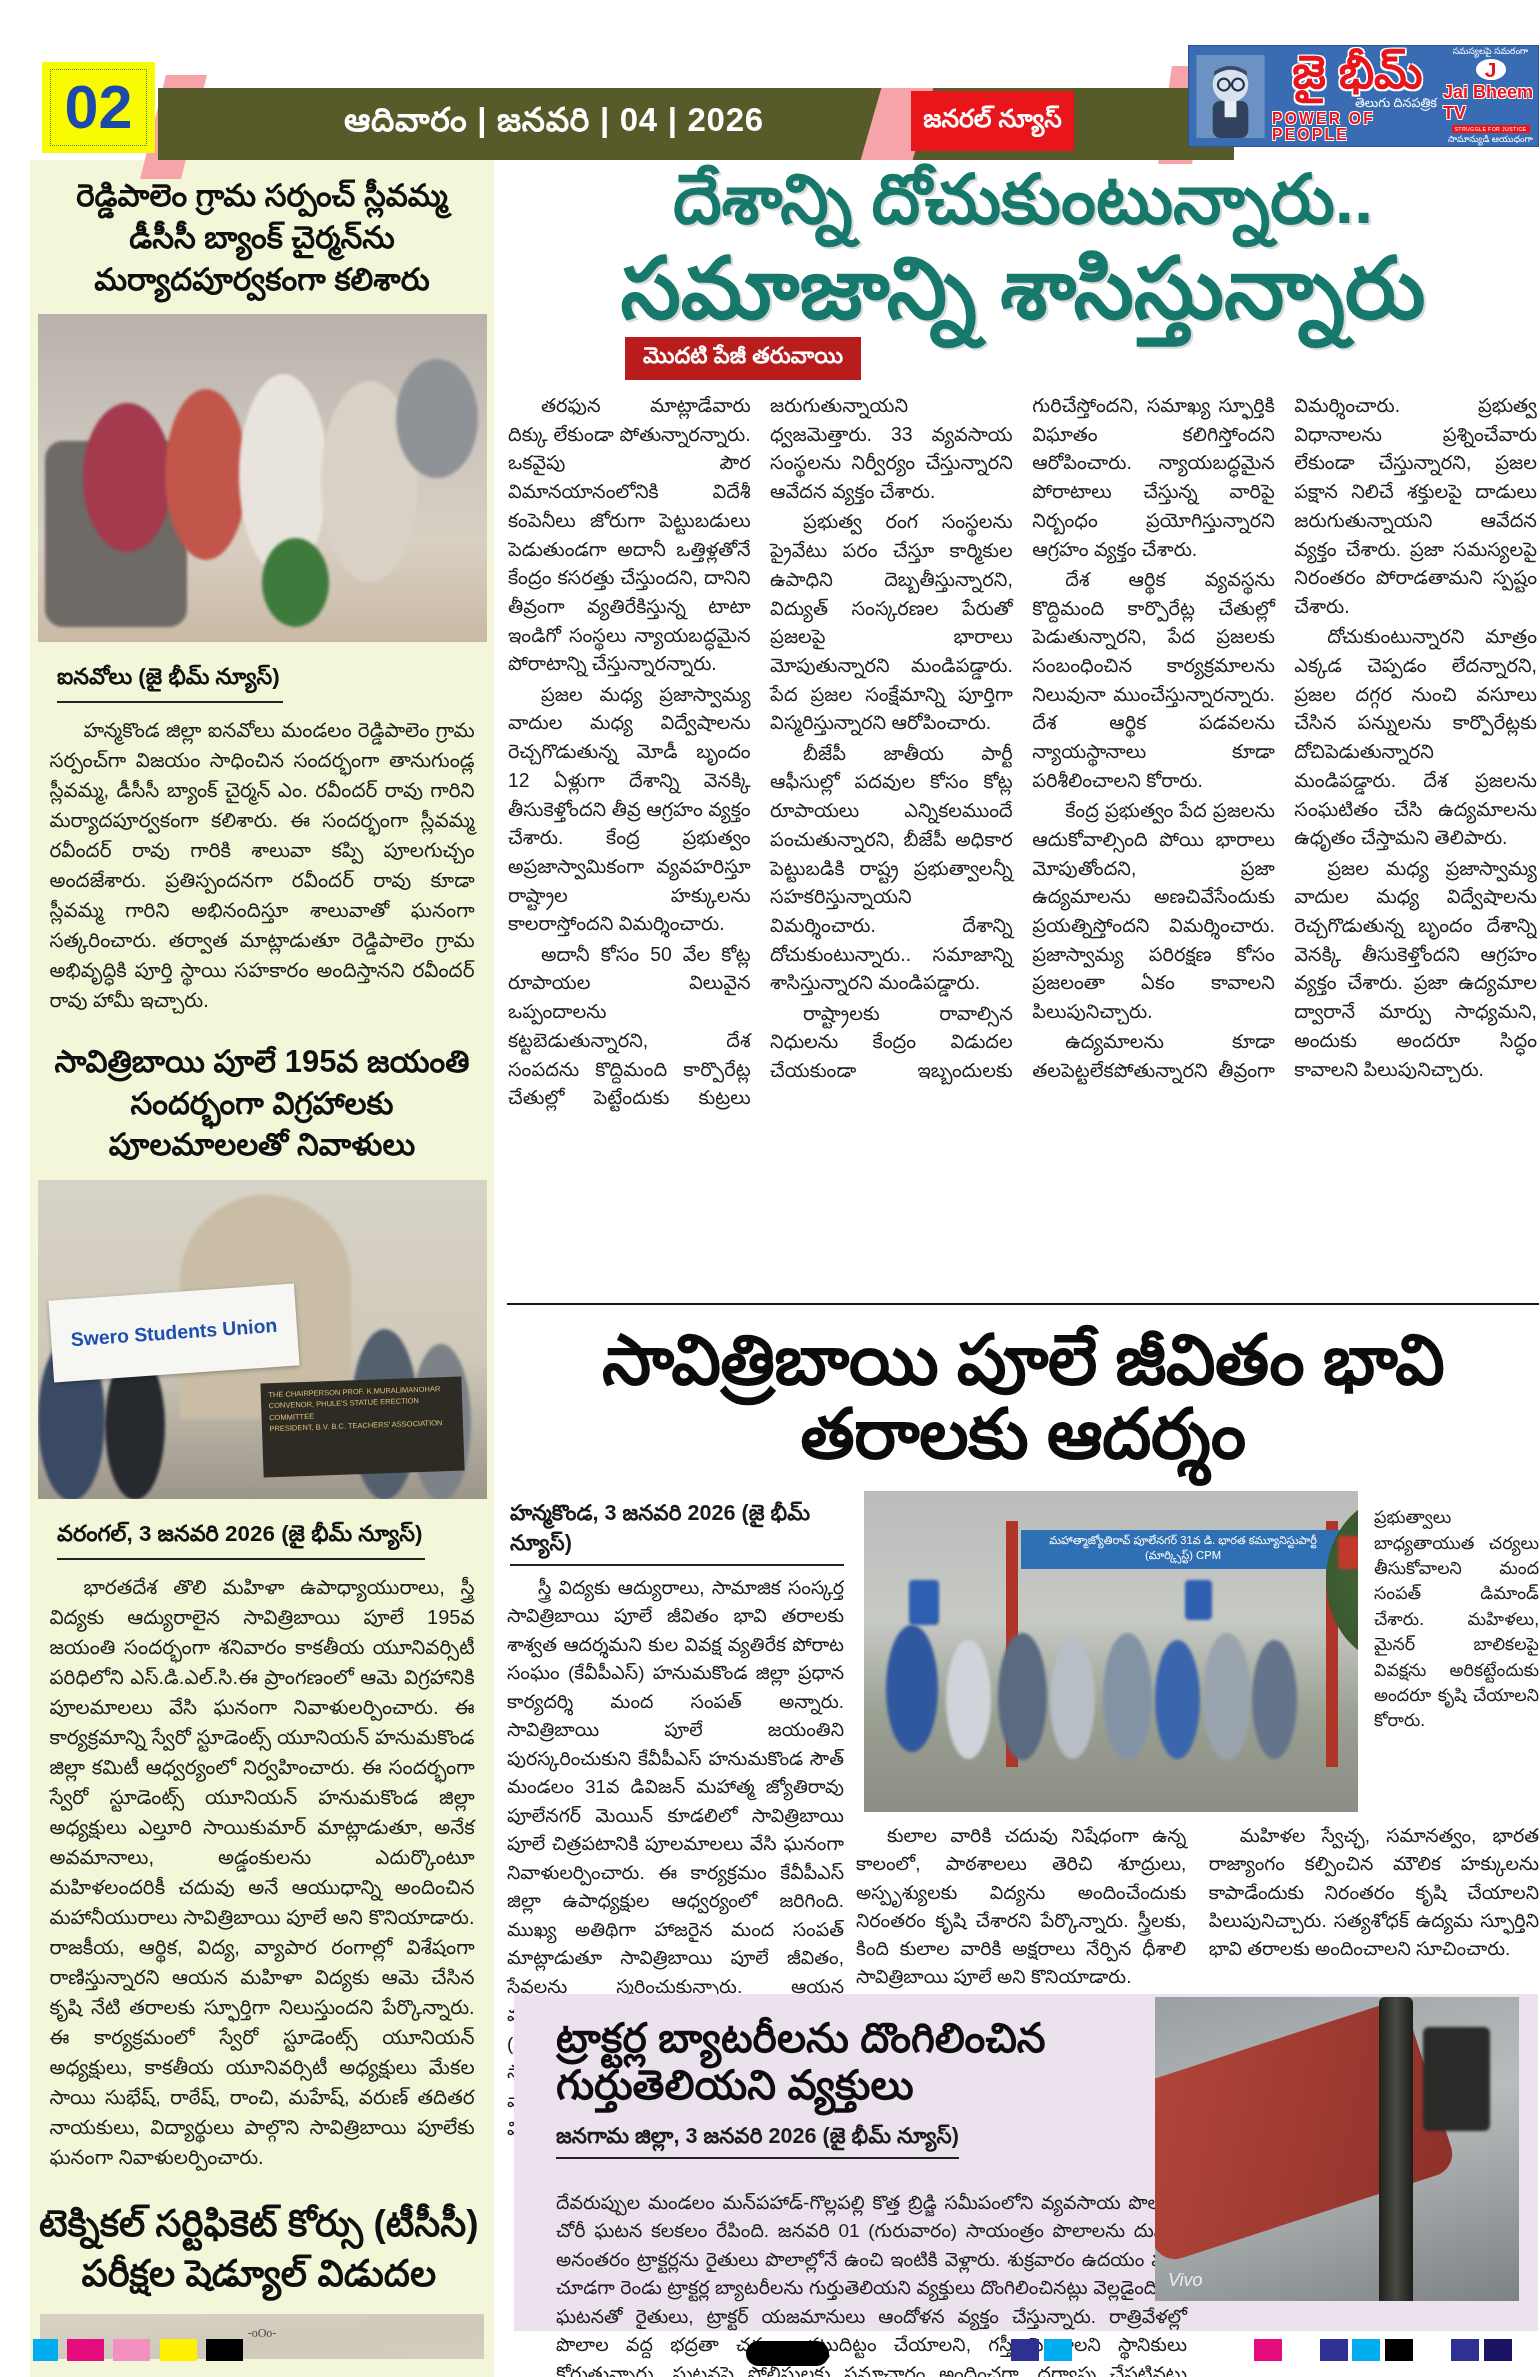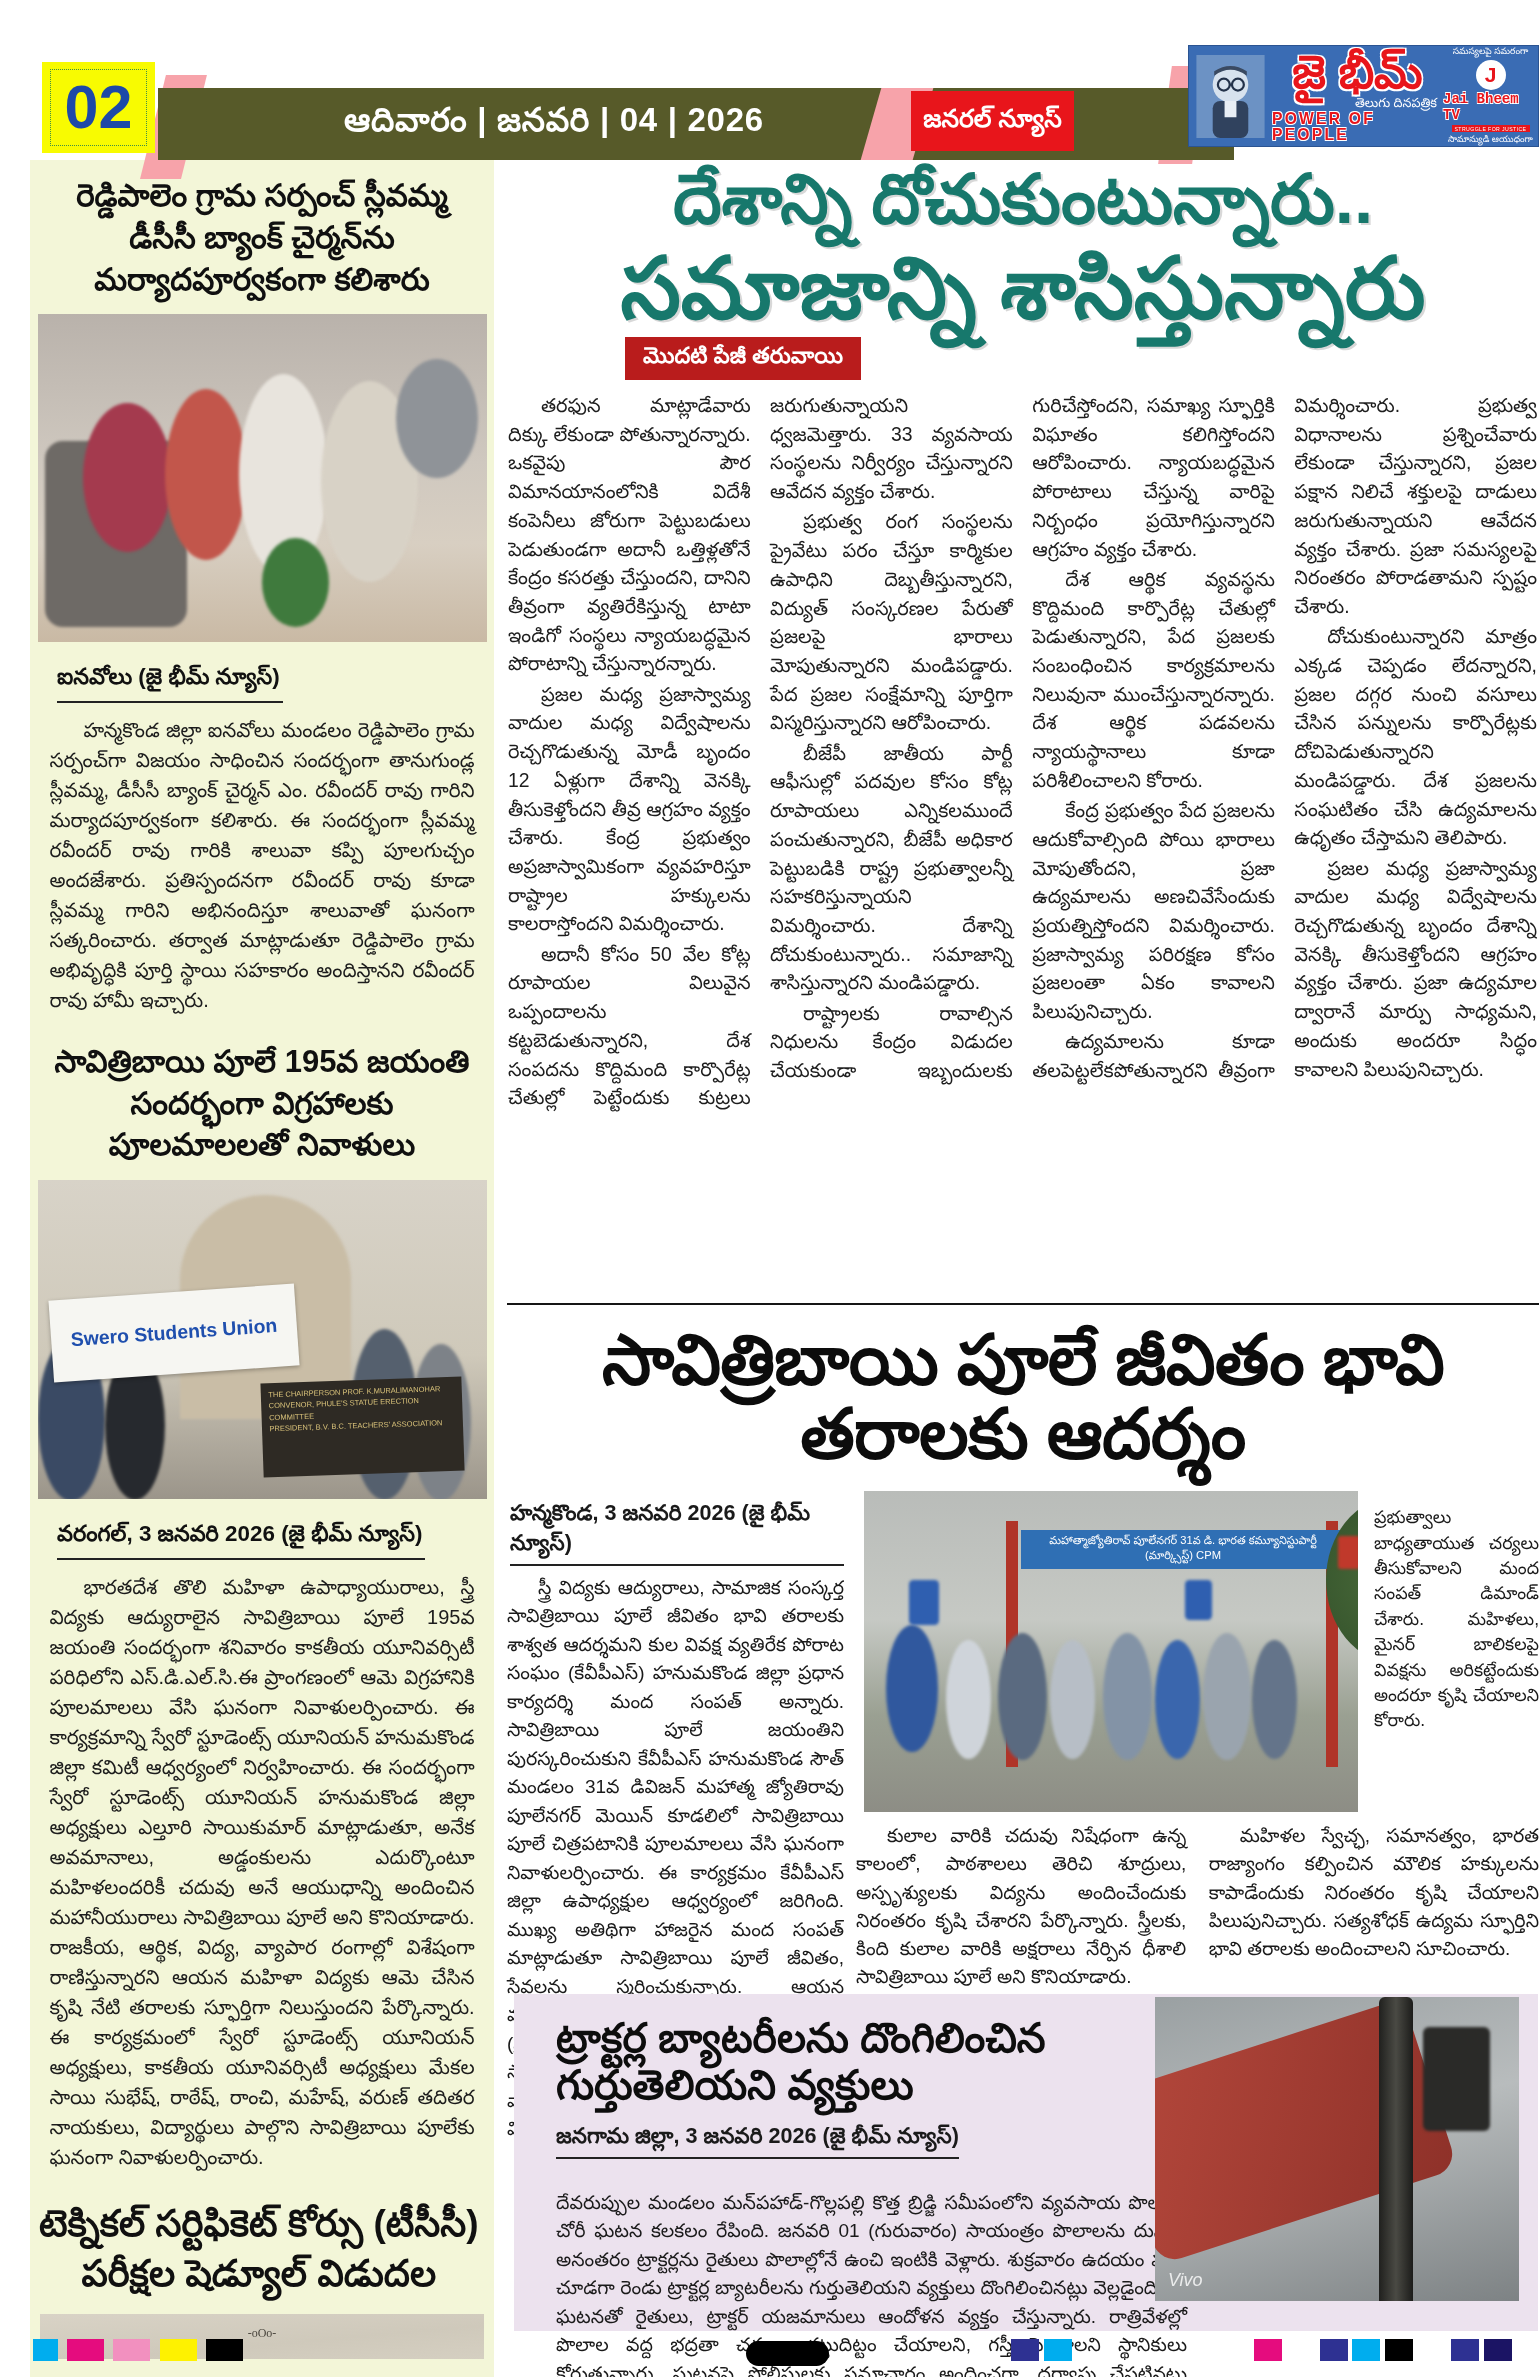--- a/index.html
+++ b/index.html
@@ -27,22 +27,22 @@
   .mast-center{flex:1;display:flex;flex-direction:column;align-items:center;justify-content:center;line-height:1;}
   .mast-title{color:#e8151b;font-size:46px;font-weight:bold;
               text-shadow:-1.5px -1.5px 0 #fff,1.5px -1.5px 0 #fff,-1.5px 1.5px 0 #fff,1.5px 1.5px 0 #fff;}
   .mast-sub{color:#ffffff;font-size:12.7px;margin-top:1.5px;align-self:flex-end;padding-right:6px;}
   .mast-power{color:#e8151b;font-size:15.7px;font-weight:bold;letter-spacing:2.2px;margin-top:2.2px;
               text-shadow:-0.7px -0.7px 0 #fff,0.7px -0.7px 0 #fff,-0.7px 0.7px 0 #fff,0.7px 0.7px 0 #fff;}
   .mast-tv{width:95px;display:flex;flex-direction:column;align-items:center;justify-content:center;gap:1.5px;}
   .mast-tv-top,.mast-tv-bottom{color:#ffffff;font-size:9px;white-space:nowrap;}
   .tv-circle{width:30px;height:30px;border-radius:50%;background:#ffffff;display:flex;align-items:center;justify-content:center;}
   .tv-j{color:#e8151b;font-size:21px;font-weight:bold;line-height:1;}
-  .tv-name{color:#e8151b;font-size:14px;font-weight:bold;
-           text-shadow:-0.7px -0.7px 0 #fff,0.7px -0.7px 0 #fff,-0.7px 0.7px 0 #fff,0.7px 0.7px 0 #fff;font-family:Liberation Mono, monospace;}
+  .tv-name{color:#e8151b;font-size:18px;font-weight:bold;
+           text-shadow:-0.7px -0.7px 0 #fff,0.7px -0.7px 0 #fff,-0.7px 0.7px 0 #fff,0.7px 0.7px 0 #fff;}
   .tv-slogan{background:#e8151b;color:#fff;font-size:5.2px;padding:0.7px 3px;letter-spacing:0.4px;}
   
   .left-col{position:absolute;left:30px;top:160px;width:464px;background:#f3f6d8;padding:0 0 13.4px 0;}
   .l-headline{font-size:31px;font-weight:bold;color:#101010;text-align:center;line-height:1.35;
               padding:15px 13.4px 10.4px 13.4px;}
   .l-headline.big{font-size:37px;}
   .photo{position:relative;margin:3px 7.5px;overflow:hidden;}
   .dateline{font-size:22.4px;font-weight:bold;color:#111;display:inline-block;border-bottom:2.2px solid #222;
             padding:0 3px 6px 0;margin:19.4px 0 0 27px;}
   .l-body{font-size:20px;line-height:1.5;text-align:justify;color:#1c1c1c;padding:12px 19.4px 0 19.4px;}

